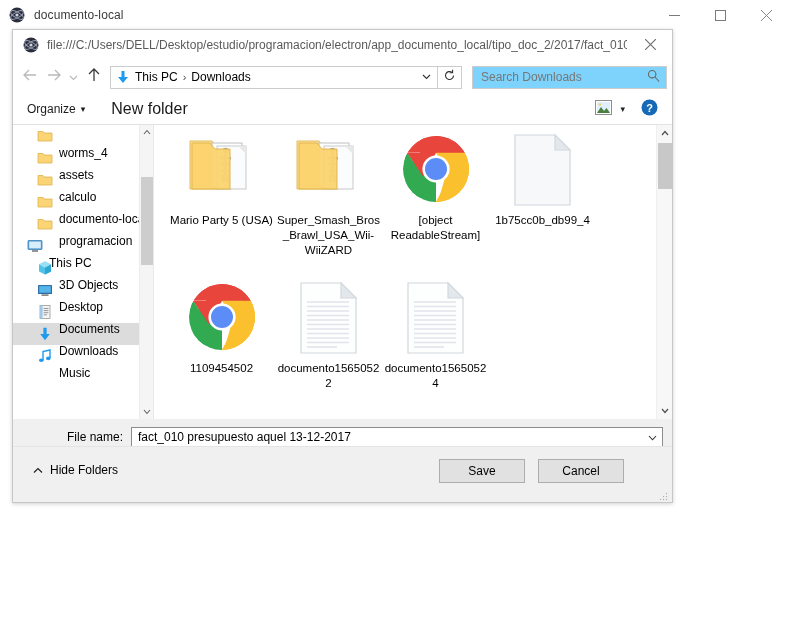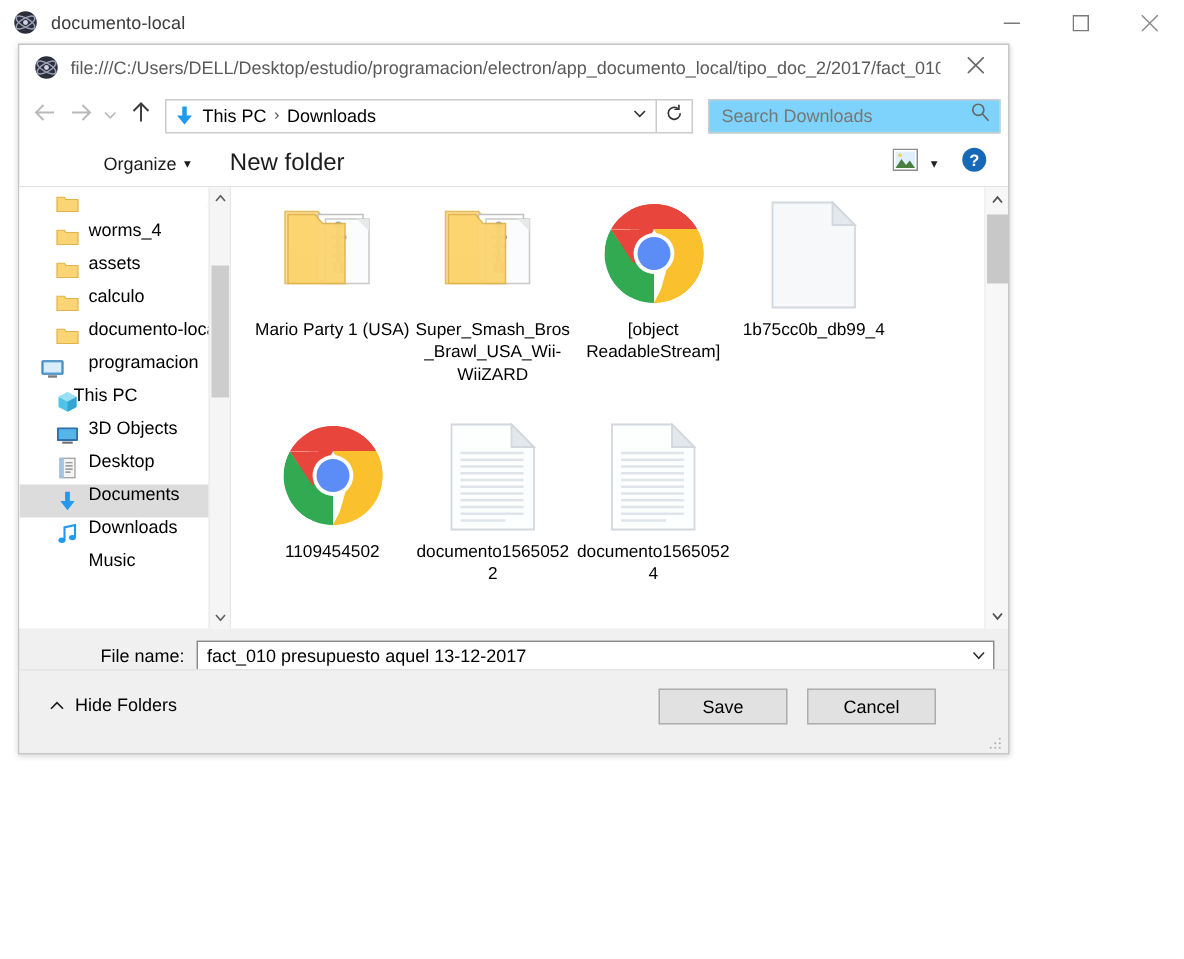--- a/index.html
+++ b/index.html
@@ -109,21 +109,21 @@
     font-size: 12px; color: #000; width: 160px; margin-left: 6px;
   }
   #search-input::placeholder { color: #777; }
   #search-icon { margin-left: auto; margin-right: 6px; }
 
   
   #toolbar {
     position: absolute; left: 0; top: 64px; width: 100%; height: 31px;
     background: #ffffff;
     border-bottom: 1px solid #e2e2e2;
-    display: flex; align-items: center; padding-left: 42px;
+    display: flex; align-items: center;
   }
   #organize-btn {
     margin-left: 14px; font-size: 12px; color: #1b1b1b;
     display: flex; align-items: center; gap: 5px;
   }
   #newfolder-btn { margin-left: 26px; font-size: 16px; color: #1b1b1b; }
   #view-icon-btn { margin-left: auto; display: flex; align-items: center; }
   #view-drop { margin-left: 8px; font-size: 9px; color: #222; }
   #help-btn { margin-left: 16px; margin-right: 14px; }
 
@@ -542,21 +542,21 @@
                     <rect x="34" y="24" width="11" height="2.4"></rect>
                     <rect x="35" y="30" width="9" height="2.2"></rect>
                     <rect x="36" y="36" width="7" height="2"></rect>
                     <circle cx="39.5" cy="17.5" r="2.8"></circle>
                     <rect x="36" y="42" width="3" height="7"></rect>
                     <rect x="40" y="42" width="3" height="7"></rect>
                   </g>
                   <path d="M6 10 L24 10 L29 16 L44 16 L44 56 L6 56 Z" fill="#fcd46f" opacity="0.95" stroke="#e0b34b" stroke-width="1"></path>
                 </svg>
               </div>
-              <div class="file-label">Mario Party 1 (USA)</div>
+              <div class="file-label">Mario Party 5 (USA)</div>
             </div>
             <div class="fileitem">
               <div class="file-ico">
                 <svg width="72" height="66" viewBox="0 0 72 66">
                   <path d="M4 8 L26 8 L31 14 L46 14 L46 56 L4 56 Z" fill="#fbdf94" stroke="#e3bb5e" stroke-width="1"></path>
                   <rect x="26" y="10" width="30" height="44" fill="#ffffff" stroke="#bfbfbf" stroke-width="1"></rect>
                   <rect x="31" y="13" width="29" height="43" fill="#fafcfd" stroke="#c9c9c9" stroke-width="1"></rect>
                   <path d="M52 13 L60 13 L60 21 Z" fill="#e8e8e8"></path>
                   <g fill="#8f9aa3" opacity="0.85">
                     <rect x="38" y="20" width="3" height="22"></rect>

